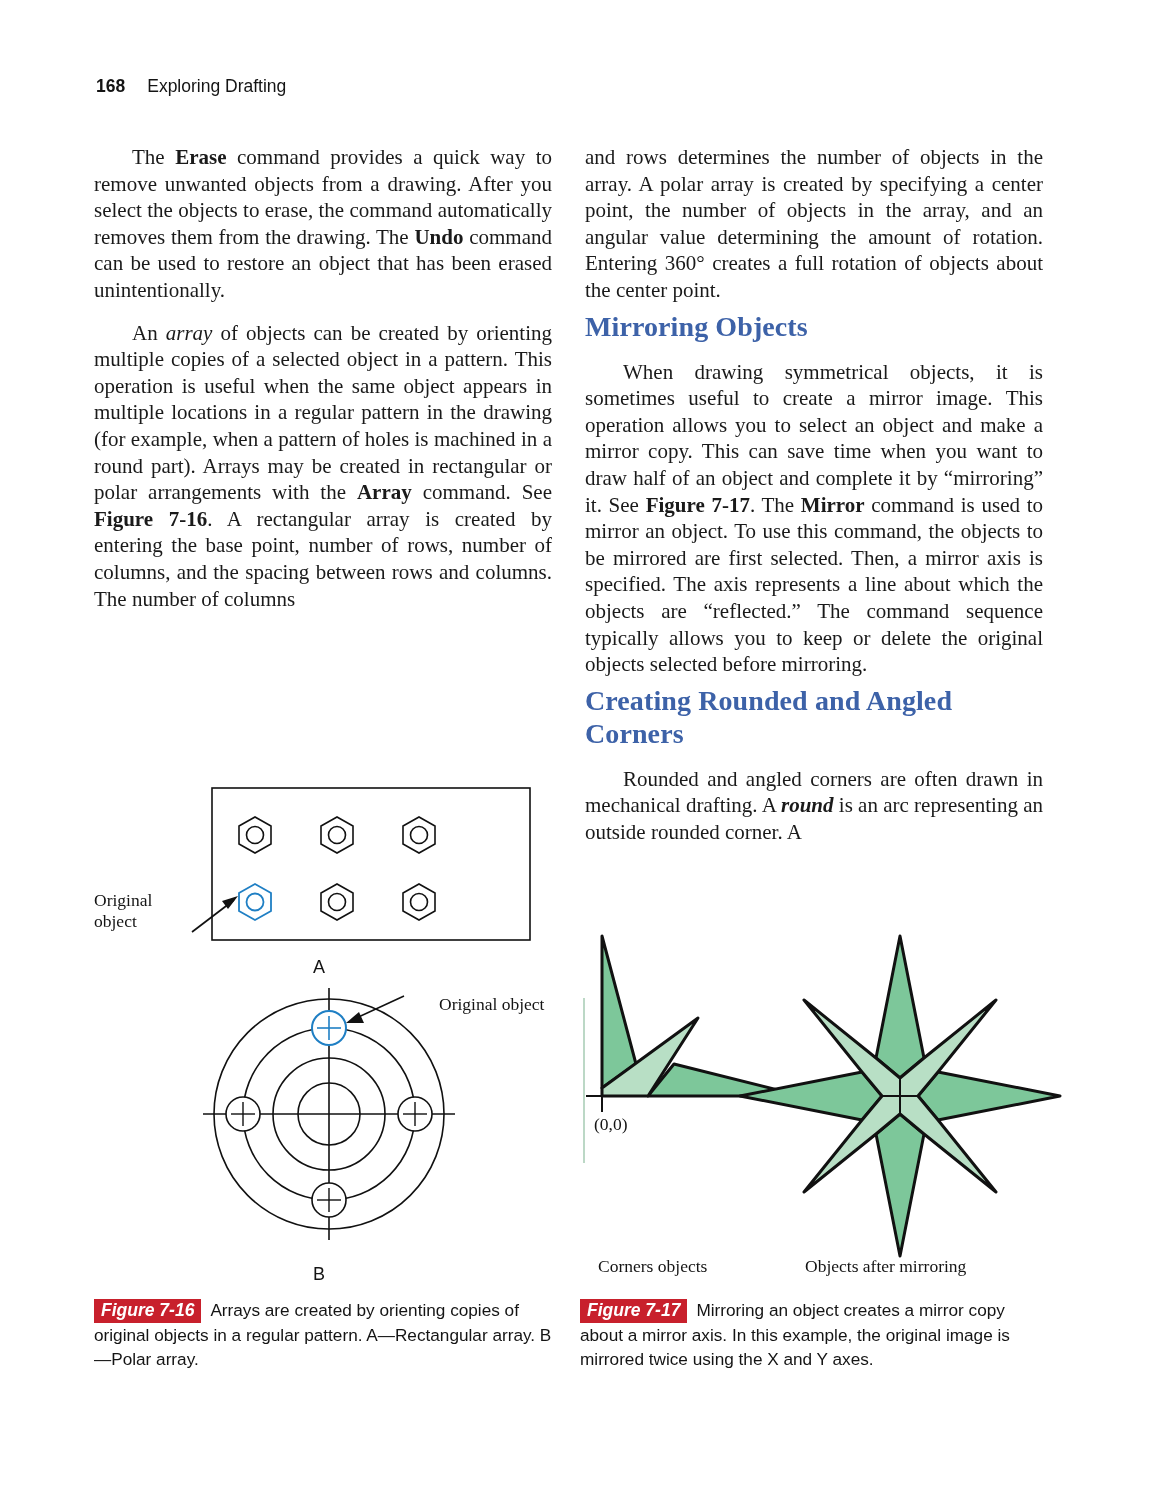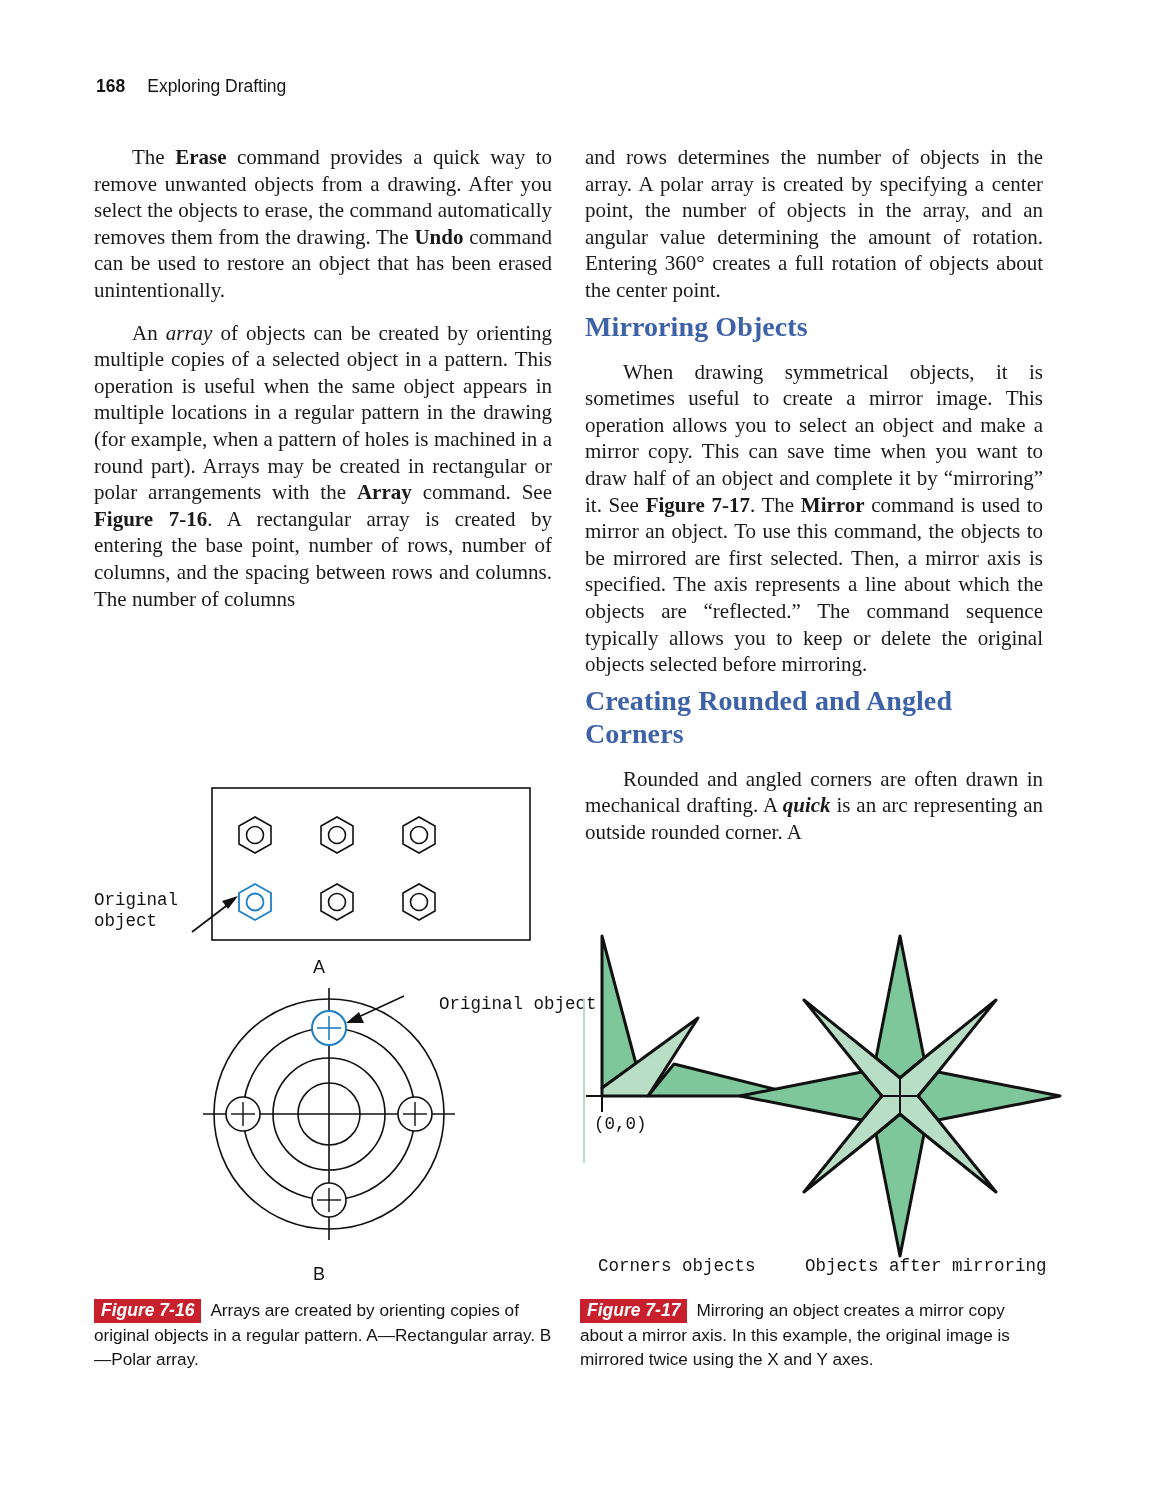--- a/index.html
+++ b/index.html
@@ -91,21 +91,21 @@
     font-style: italic;
     font-size: 17.5px;
     line-height: 21px;
     padding: 1px 7px 2px 7px;
     margin-right: 9px;
     vertical-align: baseline;
   }
 
   .fig-label {
     position: absolute;
-    font-family: Liberation Mono, monospace;
+    font-family: Liberation Serif, serif;
     font-size: 17.5px;
     color: #141414;
     white-space: nowrap;
   }
   .fig-label.two-line { white-space: normal; line-height: 21px; }
 
   .part-letter {
     position: absolute;
     font-family: "Liberation Sans", sans-serif;
     font-size: 18px;
@@ -135,21 +135,21 @@
   <div class="col col-right">
 
     <p class="body cont">and rows determines the number of objects in the array. A polar array is created by specifying a center point, the number of objects in the array, and an angular value determining the amount of rotation. Entering 360° creates a full rotation of objects about the center point.</p>
 
     <h2 class="head second">Mirroring Objects</h2>
 
     <p class="body"><span>When drawing symmetrical objects, it is sometimes useful to create a mirror image. This operation allows you to select an object and make a mirror copy. This can save time when you want to draw half of an object and complete it by “mirroring” it. See </span><span class="b">Figure 7-17</span><span>. The </span><span class="b">Mirror</span><span> command is used to mirror an object. To use this command, the objects to be mirrored are first selected. Then, a mirror axis is specified. The axis represents a line about which the objects are “reflected.” The command sequence typically allows you to keep or delete the original objects selected before mirroring.</span></p>
 
     <h2 class="head second">Creating Rounded and Angled Corners</h2>
 
-    <p class="body"><span>Rounded and angled corners are often drawn in mechanical drafting. A </span><span class="bi">quick</span><span> is an arc representing an outside rounded corner. A</span></p>
+    <p class="body"><span>Rounded and angled corners are often drawn in mechanical drafting. A </span><span class="bi">round</span><span> is an arc representing an outside rounded corner. A</span></p>
   </div>
 
   <div class="figblock" style="left:94px; top:782px; width:470px; height:510px;">
 
     <svg width="470" height="190" viewBox="0 0 470 190">
       <rect x="118" y="6" width="318" height="152" fill="none" stroke="#111" stroke-width="1.6"></rect>
 
       <g fill="none" stroke="#111" stroke-width="1.6">
         <polygon points="145,44 161,35 177,44 177,62 161,71 145,62"></polygon>
         <circle cx="161" cy="53" r="8.5"></circle>

